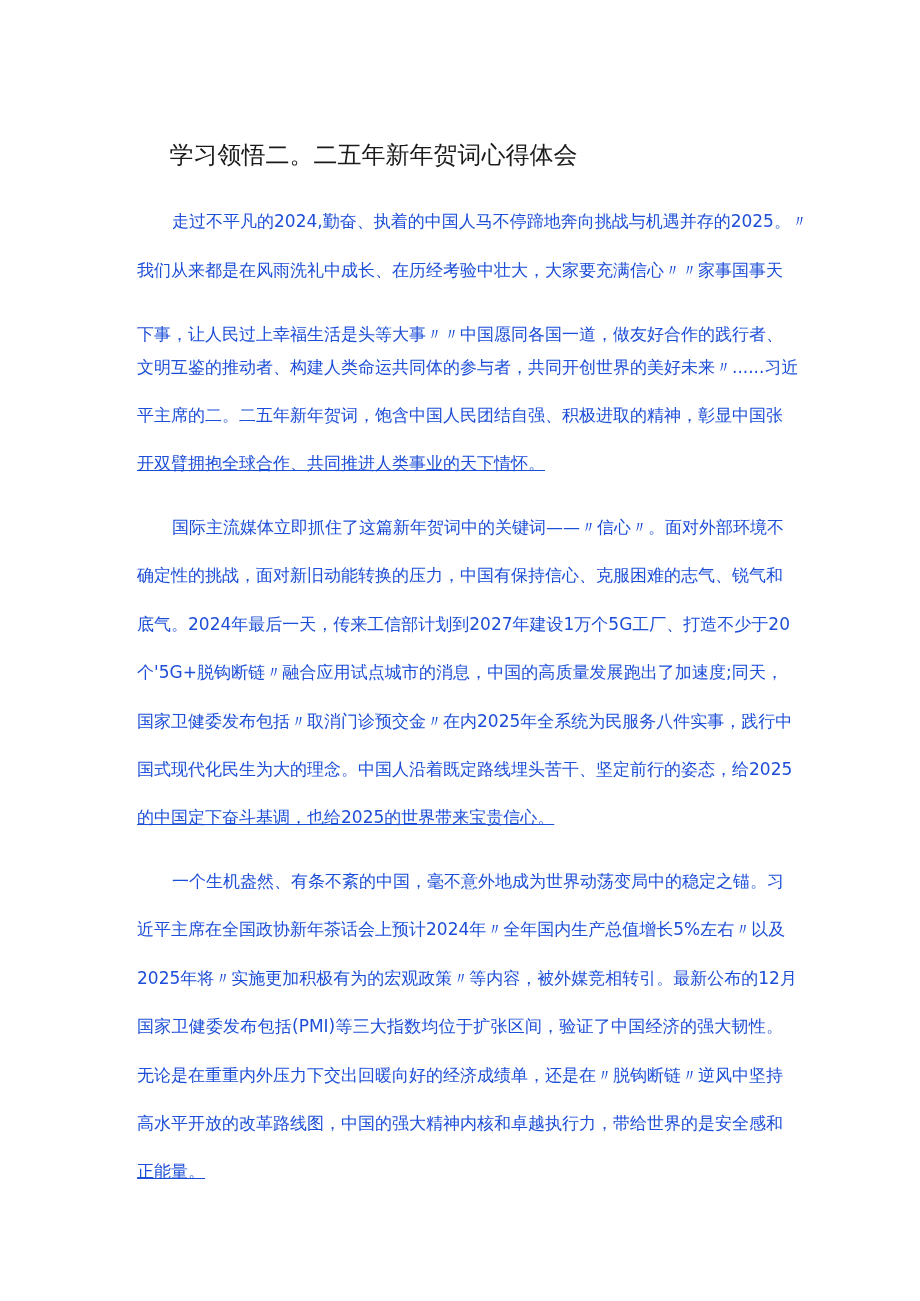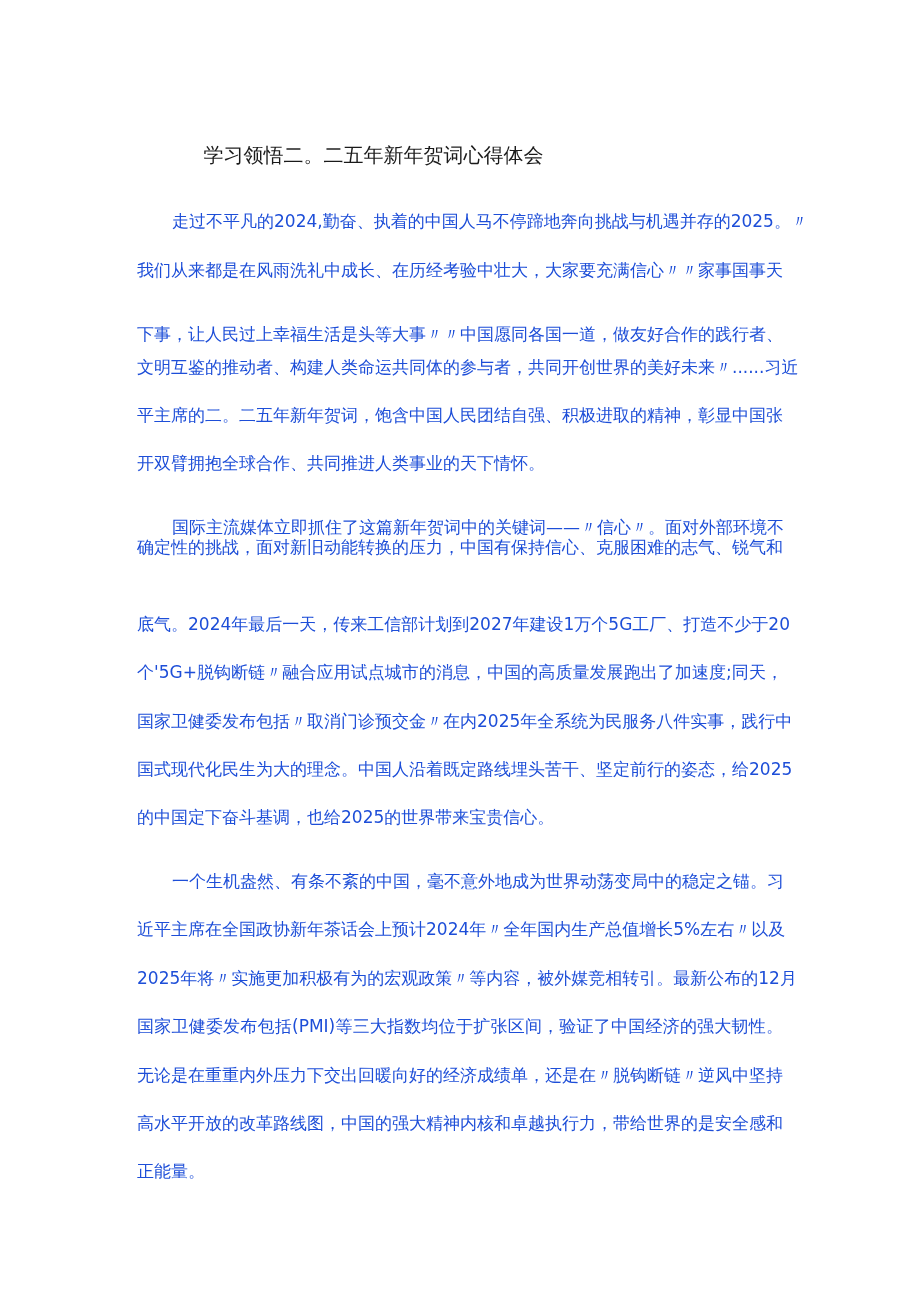--- a/index.html
+++ b/index.html
@@ -1,47 +1,47 @@
 <!DOCTYPE html>
 <html><head>
 <meta charset="utf-8">
 <style>
   html, body { margin: 0; padding: 0; background: #ffffff; }
   body { width: 920px; height: 1301px; position: relative; overflow: hidden;
          font-family: "DejaVu Sans", "Liberation Sans", sans-serif; color: #1a1a1a; }
   .page { position: absolute; left: 0; top: 0; width: 920px; height: 1301px; background: #fff; }
   .title { position: absolute; left: 0; width: 747px; top: 141px; height: 28px; line-height: 28px;
-           text-align: center; font-size: 20px; letter-spacing: 0px; color: #1a1a1a; }
+           text-align: center; font-size: 24px; letter-spacing: 0px; color: #1a1a1a; }
   .body { position: absolute; left: 137px; width: 646px; top: 0; }
   .line { position: absolute; left: 0; width: 646px; height: 24px; line-height: 24px;
           font-size: 17px; white-space: nowrap; text-align: justify; text-align-last: justify;
           color: #1d4ed8; }
   .line.indent { left: 35px; width: 611px; }
-  .line.last { text-align-last: left; }
+  .line.last { text-align-last: left; text-decoration: underline; }
 </style>
 </head>
 <body>
 
 <div class="page">
   <div class="title">学习领悟二。二五年新年贺词心得体会</div>
 
   <div class="body">
 
     <div>
       <div class="line indent" style="top:209px">走过不平凡的2024,勤奋、执着的中国人马不停蹄地奔向挑战与机遇并存的2025。〃</div>
       <div class="line" style="top:258px">我们从来都是在风雨洗礼中成长、在历经考验中壮大，大家要充满信心〃〃家事国事天</div>
       <div class="line" style="top:322px">下事，让人民过上幸福生活是头等大事〃〃中国愿同各国一道，做友好合作的践行者、</div>
       <div class="line" style="top:355px">文明互鉴的推动者、构建人类命运共同体的参与者，共同开创世界的美好未来〃......习近</div>
       <div class="line" style="top:403px">平主席的二。二五年新年贺词，饱含中国人民团结自强、积极进取的精神，彰显中国张</div>
       <div class="line last" style="top:451px">开双臂拥抱全球合作、共同推进人类事业的天下情怀。</div>
     </div>
 
     <div>
       <div class="line indent" style="top:515px">国际主流媒体立即抓住了这篇新年贺词中的关键词——〃信心〃。面对外部环境不</div>
-      <div class="line" style="top:535px">确定性的挑战，面对新旧动能转换的压力，中国有保持信心、克服困难的志气、锐气和</div>
+      <div class="line" style="top:563px">确定性的挑战，面对新旧动能转换的压力，中国有保持信心、克服困难的志气、锐气和</div>
       <div class="line" style="top:612px">底气。2024年最后一天，传来工信部计划到2027年建设1万个5G工厂、打造不少于20</div>
       <div class="line" style="top:660px">个'5G+脱钩断链〃融合应用试点城市的消息，中国的高质量发展跑出了加速度;同天，</div>
       <div class="line" style="top:709px">国家卫健委发布包括〃取消门诊预交金〃在内2025年全系统为民服务八件实事，践行中</div>
       <div class="line" style="top:757px">国式现代化民生为大的理念。中国人沿着既定路线埋头苦干、坚定前行的姿态，给2025</div>
       <div class="line last" style="top:805px">的中国定下奋斗基调，也给2025的世界带来宝贵信心。</div>
     </div>
 
     <div>
       <div class="line indent" style="top:869px">一个生机盎然、有条不紊的中国，毫不意外地成为世界动荡变局中的稳定之锚。习</div>
       <div class="line" style="top:917px">近平主席在全国政协新年茶话会上预计2024年〃全年国内生产总值增长5%左右〃以及</div>

